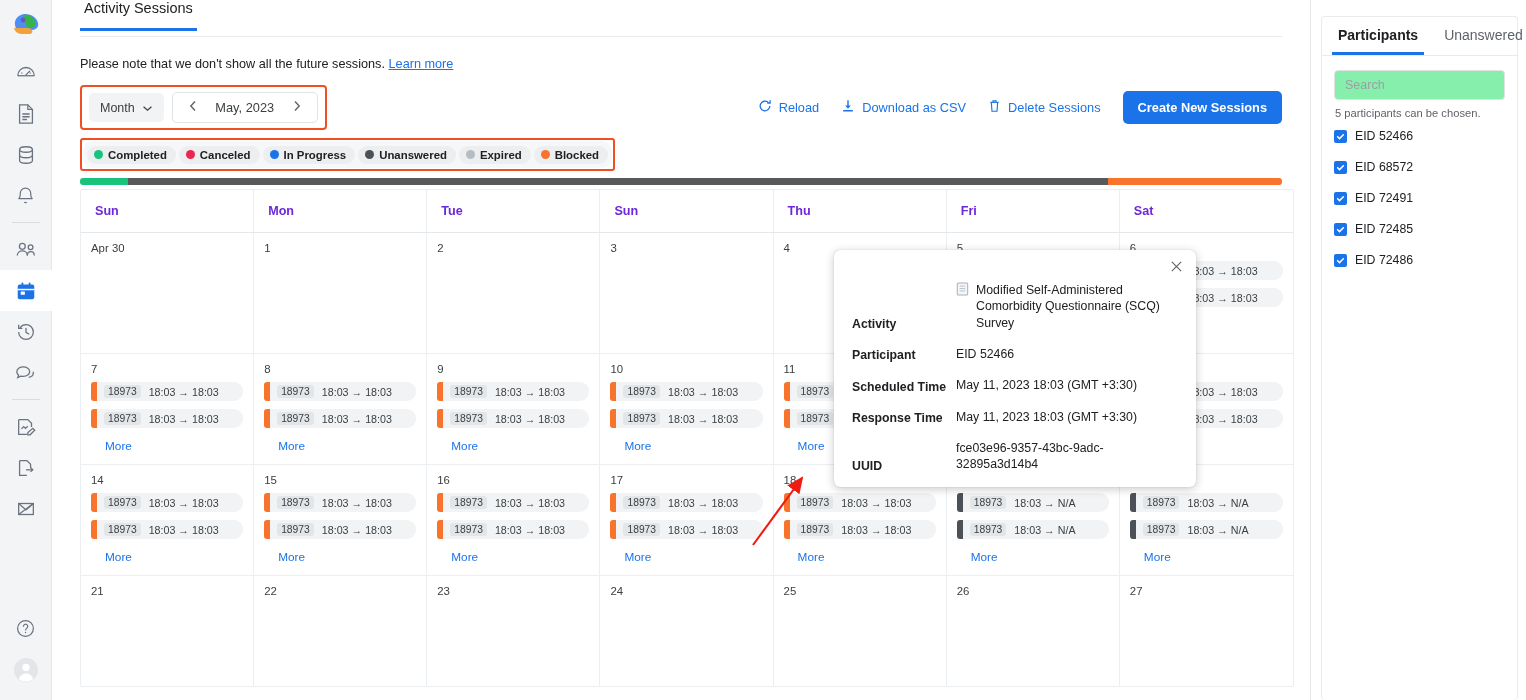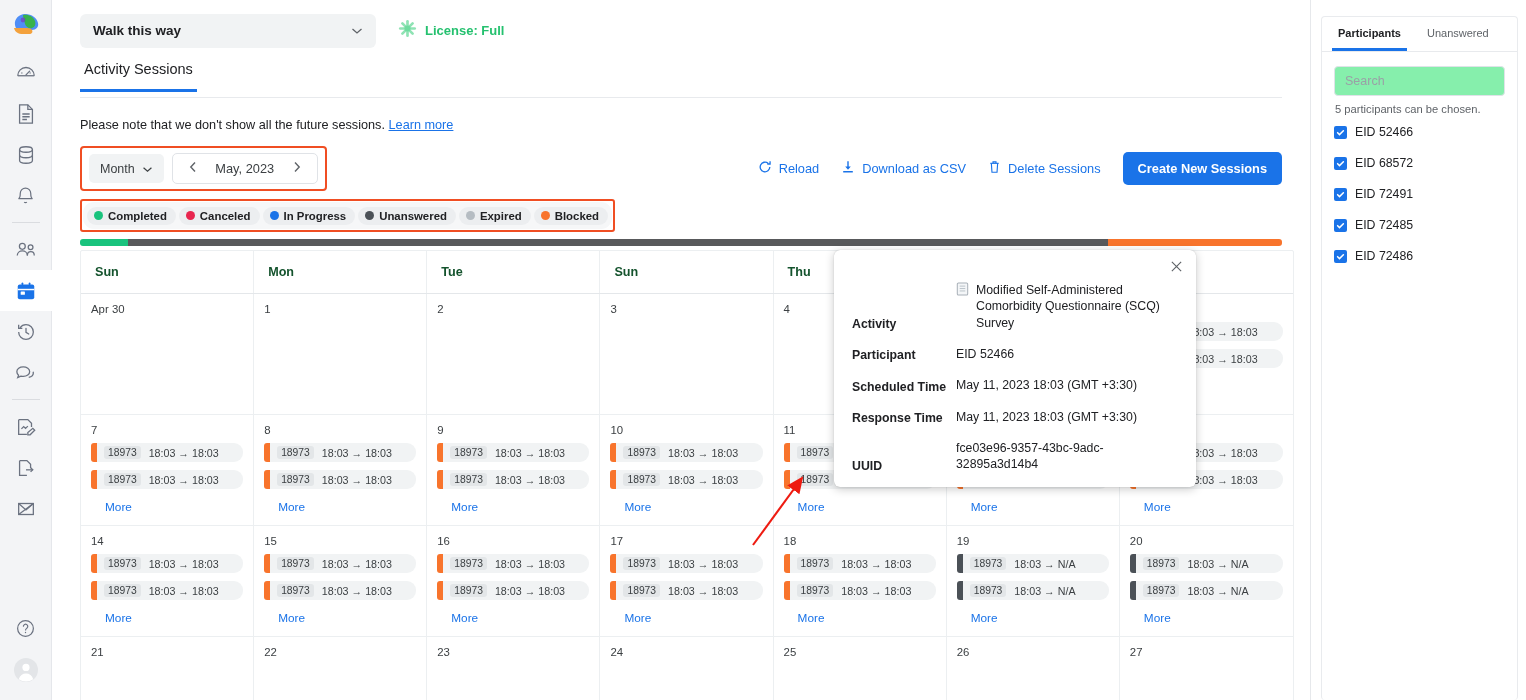--- a/index.html
+++ b/index.html
@@ -90,21 +90,21 @@
     background: #eceef0; border-radius: 12px; padding: 3px 9px 3px 7px;
   }
   .legend-dot { width: 9px; height: 9px; border-radius: 50%; display:inline-block; }
 
   
   .progress { margin: 7px 28px 0 28px; height: 7px; border-radius: 3px; overflow: hidden; display: flex; }
 
   
   .cal { margin: 4px 16px 0 28px; border: 1px solid #eceff1; border-radius: 2px; overflow: hidden; }
   .cal-head { display: grid; grid-template-columns: repeat(7, 1fr); border-bottom: 1px solid #e4e7ea; }
-  .cal-head div { font-size: 12.6px; font-weight: bold; color: #14532d; padding: 14px 0 14px 14px; border-right: 1px solid #eceff1; }
+  .cal-head div { font-size: 12.6px; font-weight: bold; color: #6d28d9; padding: 14px 0 14px 14px; border-right: 1px solid #eceff1; }
   .cal-head div:last-child { border-right: 0; }
   .cal-row { display: grid; grid-template-columns: repeat(7, 1fr); border-bottom: 1px solid #eceff1; }
   .cal-row:last-child { border-bottom: 0; }
   .cell { border-right: 1px solid #eceff1; padding: 9px 10px 0 10px; min-height: 110px; }
   .cell:last-child { border-right: 0; }
   .daynum { font-size: 11.4px; color: #3c4043; margin-bottom: 7px; }
   .event { display: flex; align-items: stretch; margin-bottom: 8px; height: 19px; }
   .ev-bar { width: 6px; border-radius: 3px 0 0 3px; flex: 0 0 6px; }
   .ev-body {
     background: #f1f3f4; border-radius: 0 9px 9px 0; flex: 1 1 auto;
@@ -131,21 +131,21 @@
   .pval { font-size: 12.3px; color: #202124; line-height: 1.33; }
   .pval.with-icon { display:flex; gap:7px; align-items:flex-start; }
 
   
   .rpanel {
     width: 216px; flex: 0 0 216px; height: 700px; background: #fff;
     border-left: 1px solid #e6e8eb; display: flex; flex-direction: column;
   }
   .rp-inner { margin: 16px 8px 0 10px; border: 1px solid #e9ebee; border-radius: 4px; border-bottom:0; height: 100%; }
   .rp-tabs { display: flex; border-bottom: 1px solid #e8eaed; padding: 0 10px; }
-  .rp-tab { font-size: 11px; padding: 10px 6px 9px 6px; color: #5f6368; margin-right: 14px; }
+  .rp-tab { font-size: 14px; padding: 10px 6px 9px 6px; color: #5f6368; margin-right: 14px; }
   .rp-tab.active { color: #202124; font-weight: bold; border-bottom: 3px solid #1a73e8; }
   .rp-body { padding: 14px 12px 0 12px; }
   .rp-search {
     width: 100%; height: 30px; border: 1px solid #dfe3e8; border-radius: 4px;
     font-size: 12.5px; padding: 0 10px; color: #3c4043; outline: none;
     font-family: "Liberation Sans", sans-serif; background:#86efac;
   }
   .rp-search::placeholder { color: #9aa0a6; }
   .rp-hint { font-size: 11.2px; color: #5f6368; margin: 7px 0 10px 1px; }
   .rp-item { display: flex; align-items: center; gap: 8px; margin-bottom: 17px; }
@@ -311,44 +311,20 @@
           <circle cx="13" cy="13" r="12" fill="#e3e5e8"></circle>
           <circle cx="13" cy="10.4" r="3.6" fill="#ffffff"></circle>
           <path d="M5.8 22.2c1-3.6 3.8-5.6 7.2-5.6s6.2 2 7.2 5.6a12 12 0 01-14.4 0z" fill="#ffffff"></path>
         </svg>
       </span>
     </div>
   </div>
 
   <div class="main">
 
-    <div class="topbar">
-      <div class="proj-select">
-        <span>Walk this way</span>
-        <span class="chev">
-          <svg width="12" height="8" viewBox="0 0 12 8" fill="none" stroke="#5f6368" stroke-width="1.3">
-              <path d="M1.5 2l4.5 4 4.5-4"></path>
-            </svg>
-        </span>
-      </div>
-      <div class="license">
-        <span>
-          <svg width="19" height="19" viewBox="0 0 20 20">
-            <g fill="#8fe3b4">
-              <rect x="8.6" y="1" width="2.8" height="18" rx="1.4"></rect>
-              <rect x="8.6" y="1" width="2.8" height="18" rx="1.4" transform="rotate(45 10 10)"></rect>
-              <rect x="8.6" y="1" width="2.8" height="18" rx="1.4" transform="rotate(90 10 10)"></rect>
-              <rect x="8.6" y="1" width="2.8" height="18" rx="1.4" transform="rotate(135 10 10)"></rect>
-            </g>
-            <circle cx="10" cy="10" r="3.2" fill="#6fdc9f"></circle>
-          </svg>
-        </span>
-        <span class="license-label">License: Full</span>
-      </div>
-    </div>
 
     <div class="tabsrow">
       <div class="tab-strip">
         <div class="tab">Activity Sessions</div>
       </div>
     </div>
 
     <div class="notice">
       <span>Please note that we don't show all the future sessions. </span><a href="#">Learn more</a>
     </div>

